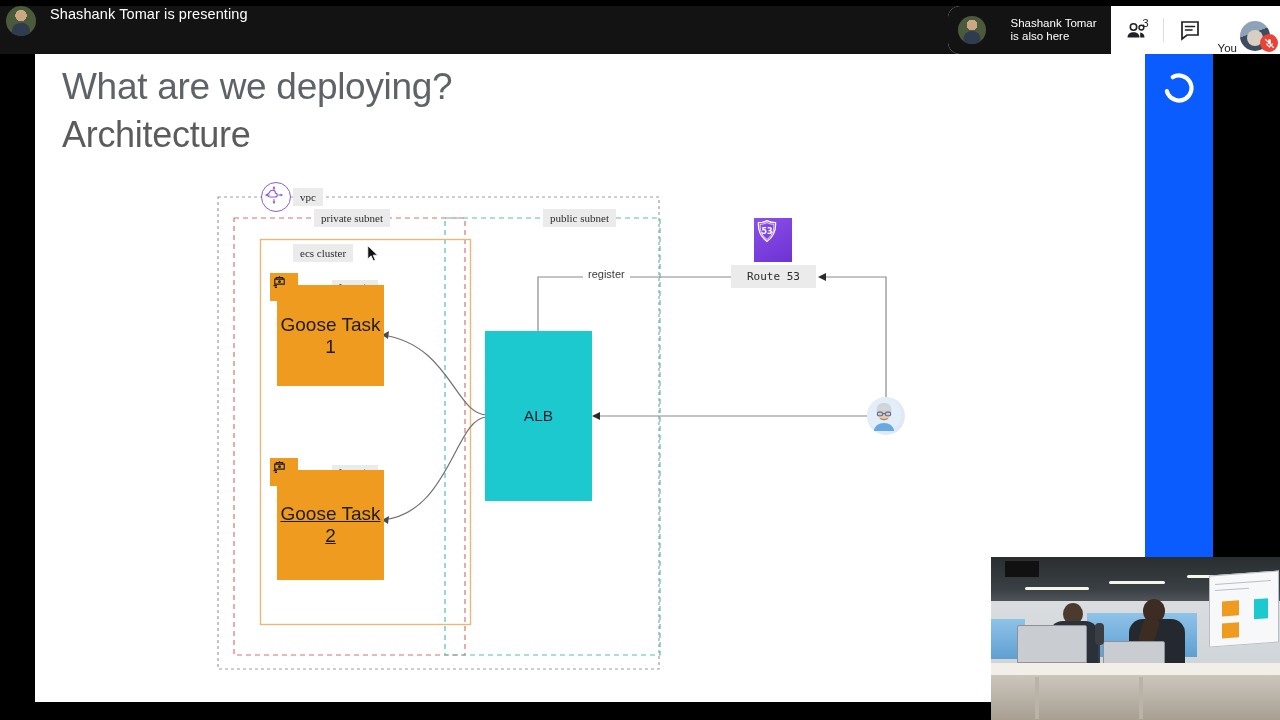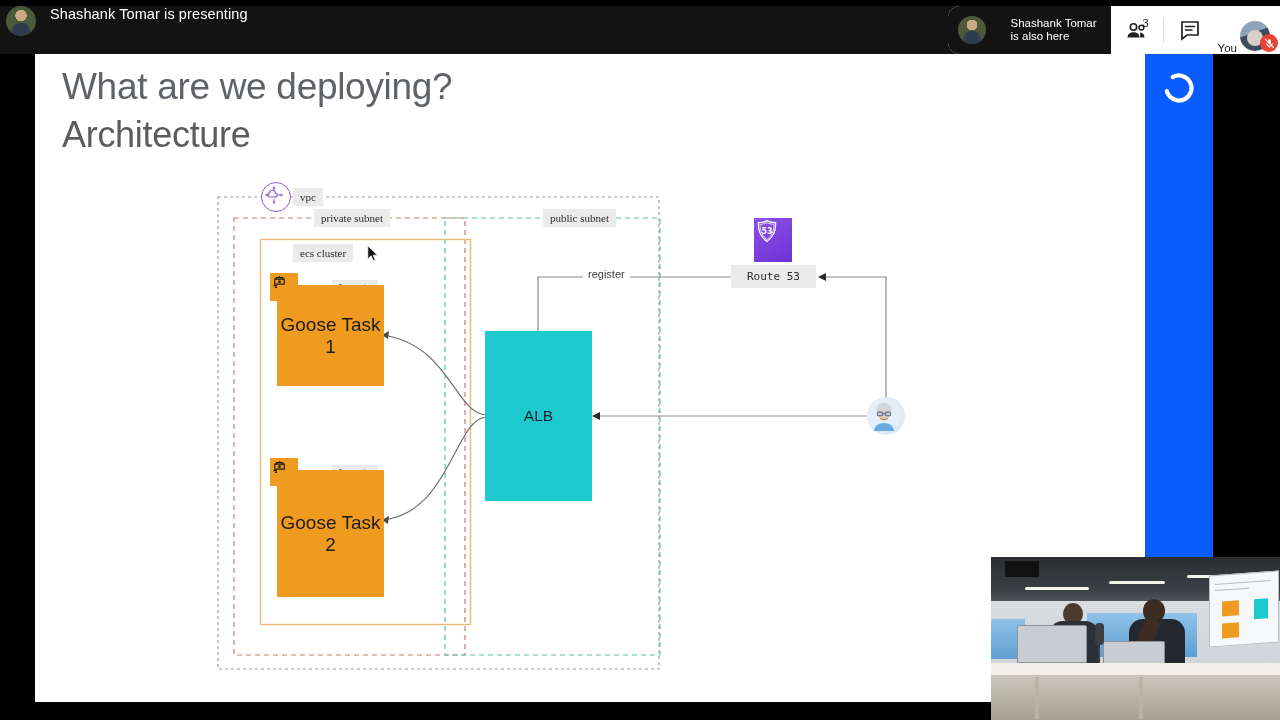--- a/index.html
+++ b/index.html
@@ -331,21 +331,21 @@
       <div class="fargate-ico" style="left:235px; top:404px;">
         <svg width="19" height="19" viewBox="0 0 20 20">
           <path d="M5 6.5h10v5.2H5z" fill="none" stroke="#1d1d1d" stroke-width="1.2"></path>
           <path d="M6.6 6.5V4.9h6.8v1.6" fill="none" stroke="#1d1d1d" stroke-width="1.2"></path>
           <path d="M10 3.4v1.5" stroke="#1d1d1d" stroke-width="1.2"></path>
           <path d="M4.2 13.3h11.6M5.6 15.1h8.8" stroke="#1d1d1d" stroke-width="1.2" stroke-linecap="round"></path>
           <circle cx="10" cy="9.1" r="1.5" fill="#1d1d1d"></circle>
         </svg>
       </div>
       <div class="tag-sm" style="left:297px; top:411px;">fargate</div>
-      <div class="task-box" style="left:242px; top:416px; width:107px; height:127px;">Goose Task 2</div>
+      <div class="task-box" style="left:242px; top:416px; width:107px; height:110px;text-decoration:underline;">Goose Task 2</div>
 
       <div class="alb-box" style="left:450px; top:277px; width:107px; height:170px;">ALB</div>
 
       <div style="position:absolute; left:548px; top:214px; background:#fff; padding:0 5px;
                   font-size:11px; color:#3c3c3c;">register</div>
 
       <div class="r53-ico" style="left:719px; top:164px;">
         <svg width="26" height="26" viewBox="0 0 26 26">
           <path d="M13 2.6c3 1.6 6.4 2.1 8.6 2.1.3 4.8-.5 12.7-8.6 18.7
                    C4.9 17.4 4.1 9.5 4.4 4.7c2.2 0 5.6-.5 8.6-2.1z" fill="none" stroke="#fff" stroke-width="1.2"></path>

